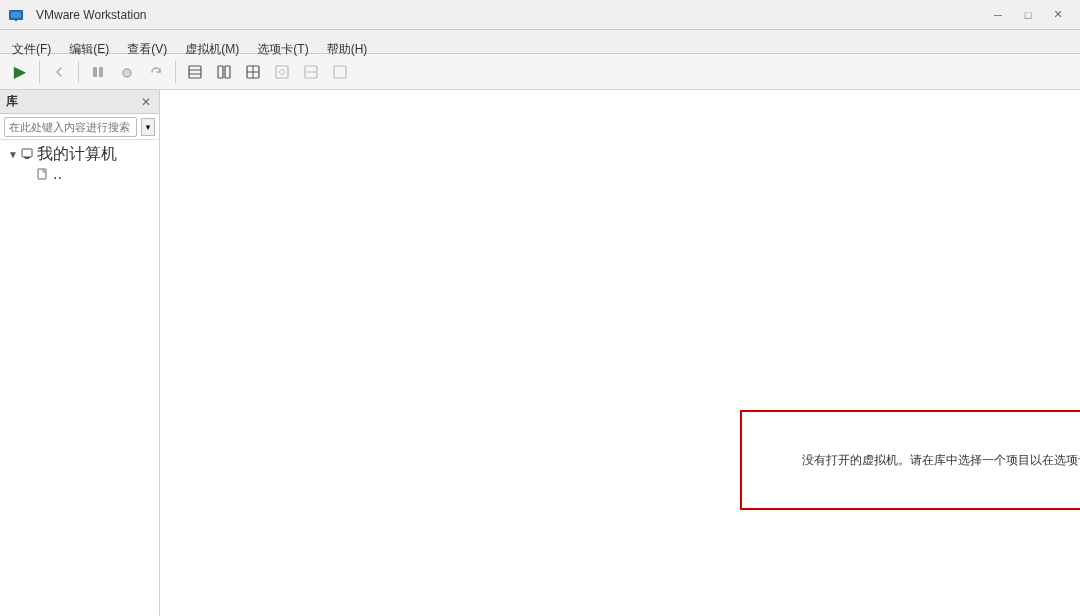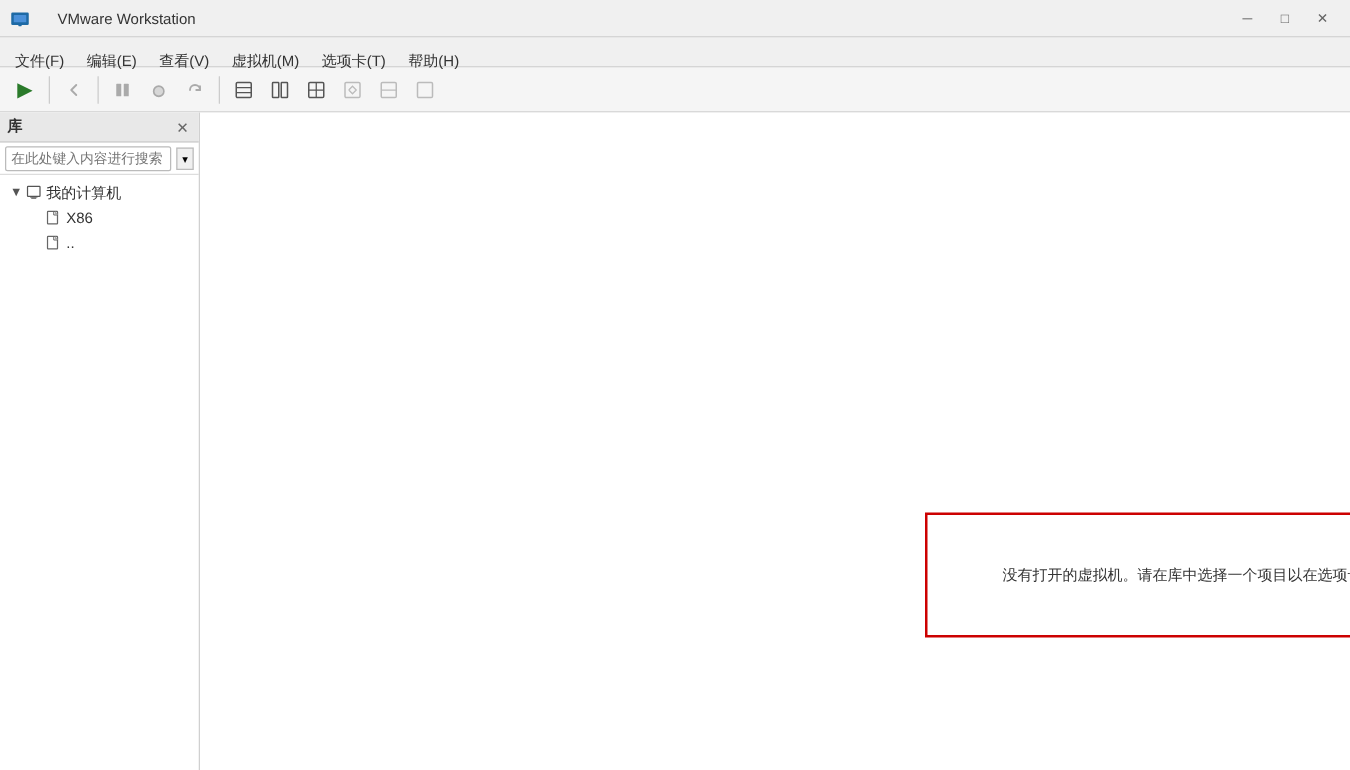--- a/index.html
+++ b/index.html
@@ -14,21 +14,21 @@
     }
 
     
     #title-bar {
       height: 30px;
       background: #f0f0f0;
       border-bottom: 1px solid #ccc;
       display: flex;
       align-items: center;
       padding: 0 8px;
-      gap: 22px;
+      gap: 12px;
     }
     #title-bar .logo {
       width: 16px;
       height: 16px;
       display: flex;
       align-items: center;
       justify-content: center;
     }
     #title-bar .logo svg {
       width: 16px;
@@ -203,21 +203,21 @@
     .tree-node .node-icon {
       width: 14px;
       height: 14px;
       flex-shrink: 0;
       margin-right: 3px;
       display: flex;
       align-items: center;
       justify-content: center;
     }
     .tree-node .node-label {
-      font-size: 12px;
+      font-size: 16px;
       text-align: right;
     }
     .tree-child {
       padding-left: 24px;
     }
 
     
     #content {
       flex: 1;
       background: #fff;
@@ -363,31 +363,20 @@
         <span class="node-icon">
           <svg width="12" height="12" viewBox="0 0 12 12">
               <rect x="1" y="1" width="10" height="8" rx="0.5" fill="none" stroke="#555" stroke-width="1"></rect>
               <rect x="3" y="9" width="6" height="1" fill="#555"></rect>
               <rect x="4" y="10" width="4" height="1" fill="#555"></rect>
             </svg>
         </span>
         <span class="node-label">我的计算机</span>
       </div>
 
-      <div class="tree-node tree-child">
-        <span class="arrow" style="color:transparent">▶</span>
-        <span class="node-icon">
-          <svg width="12" height="12" viewBox="0 0 12 12">
-              <rect x="1" y="1" width="8" height="10" rx="0.5" fill="none" stroke="#666" stroke-width="1"></rect>
-              <polyline points="6,1 6,4 9,4" fill="none" stroke="#666" stroke-width="0.8"></polyline>
-              <polygon points="7,1 9,3 9,4 7,4" fill="#aaa"></polygon>
-            </svg>
-        </span>
-        <span class="node-label">X86</span>
-      </div>
 
       <div class="tree-node tree-child">
         <span class="arrow" style="color:transparent">▶</span>
         <span class="node-icon">
           <svg width="12" height="12" viewBox="0 0 12 12">
               <rect x="1" y="1" width="8" height="10" rx="0.5" fill="none" stroke="#666" stroke-width="1"></rect>
               <polyline points="6,1 6,4 9,4" fill="none" stroke="#666" stroke-width="0.8"></polyline>
               <polygon points="7,1 9,3 9,4 7,4" fill="#aaa"></polygon>
             </svg>
         </span>

